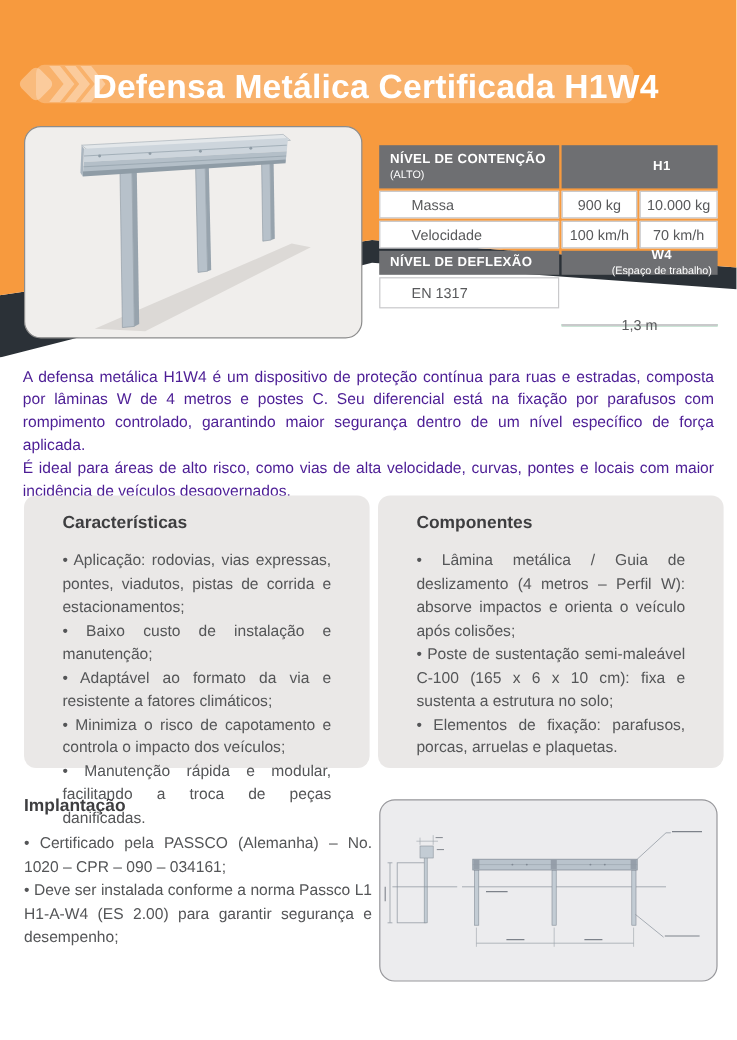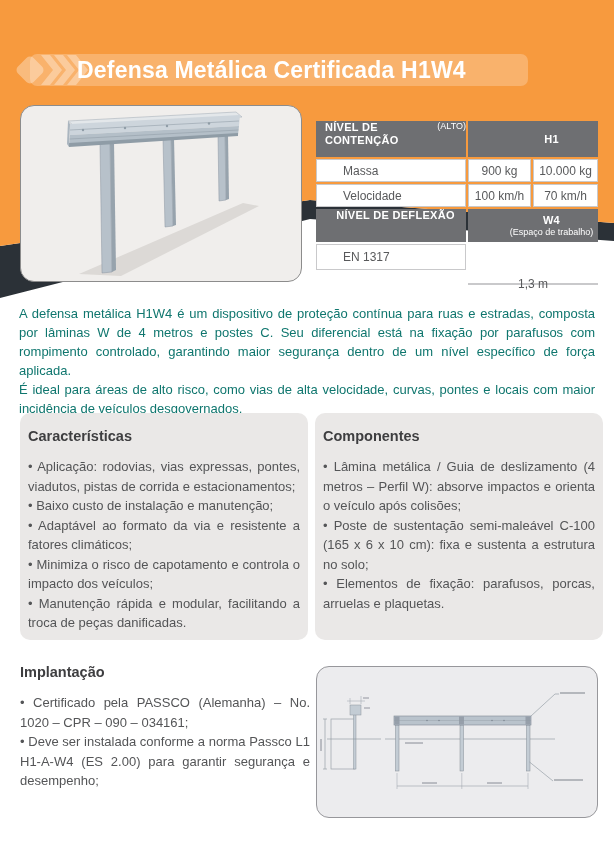--- a/index.html
+++ b/index.html
@@ -22,54 +22,54 @@
     clip-path:polygon(0 0, 614px 0, 614px 223px, 310px 200px, 0 246px);
     z-index:2;
   }
   .title-band {
     position:absolute; left:30px; top:54px; width:498px; height:32px;
     background:rgba(255,255,255,0.24); border-radius:7px; z-index:3;
   }
   .chevrons { position:absolute; left:12px; top:50px; z-index:4; }
   .page-title {
     position:absolute; left:77px; top:57px; z-index:5;
-    font-size:23px; font-weight:bold; color:#ffffff; letter-spacing:0.2px;
+    font-size:28px; font-weight:bold; color:#ffffff; letter-spacing:0.2px;
   }
   
   .product-card {
     position:absolute; left:20px; top:105px; width:282px; height:177px;
     background:#F0EEEC; border:1px solid #8C8C8C; border-radius:14px;
     overflow:hidden; z-index:6;
   }
   
   .spec-table {
     position:absolute; left:316px; top:121px; width:282px;
     display:flex; flex-direction:column; gap:2px; z-index:6;
   }
   .trow { display:flex; gap:2px; }
   .cell { box-sizing:border-box; }
   .label-col { width:150px; }
   .val  { width:63px; display:flex; align-items:center; justify-content:center; }
   .val2 { width:65px; display:flex; align-items:center; justify-content:center; }
   .value-span { flex:1; display:flex; flex-direction:column; align-items:center; justify-content:center; }
   .hdr { background:#6E6F72; color:#ffffff;padding-left:37px; }
-  .hdr.label-col { display:flex; flex-direction:row; justify-content:center; padding-left:9px; }
+  .hdr.label-col { display:flex; flex-direction:column; justify-content:center; padding-left:9px; }
   .hdr-main { font-weight:bold; font-size:11px; letter-spacing:0.3px; line-height:13px; }
   .hdr-sub  { font-size:9px; line-height:11px; }
   .data { background:#ffffff; border:1px solid #C9C9CB; color:#58595B; font-size:12px; }
   .data.label-col { display:flex; align-items:center; padding-left:26px; }
   
   .intro {
     position:absolute; left:19px; top:304px; width:576px; z-index:6;
-    font-size:13px; line-height:19px; color:#0f766e; text-align:justify;
+    font-size:13px; line-height:19px; color:#4c1d95; text-align:justify;
   }
   
   .card {
     position:absolute; top:413px; width:288px; height:227px;
-    background:#EAE8E7; border-radius:10px; padding:15px 8px; z-index:6;
+    background:#EAE8E7; border-radius:10px; padding:15px 32px; z-index:6;
   }
   .card-left  { left:20px; }
   .card-right { left:315px; }
   .card h2, .section-title {
     font-size:14.5px; font-weight:bold; color:#3E3E40; margin-bottom:13px;
   }
   .bullet {
     font-size:13px; line-height:19.5px; color:#545557; text-align:justify;
   }
   
@@ -137,21 +137,21 @@
     <div class="trow" style="height:23px">
       <div class="cell data label-col">Massa</div>
       <div class="cell data val">900 kg</div>
       <div class="cell data val2">10.000 kg</div>
     </div>
     <div class="trow" style="height:23px">
       <div class="cell data label-col">Velocidade</div>
       <div class="cell data val">100 km/h</div>
       <div class="cell data val2">70 km/h</div>
     </div>
-    <div class="trow" style="height:33px">
+    <div class="trow" style="height:20px">
       <div class="cell hdr label-col">
         <span class="hdr-main">NÍVEL DE DEFLEXÃO</span>
       </div>
       <div class="cell hdr value-span">
         <span class="hdr-main">W4</span>
         <span class="hdr-sub">(Espaço de trabalho)</span>
       </div>
     </div>
     <div class="trow" style="height:26px">
       <div class="cell data label-col">EN 1317</div>

